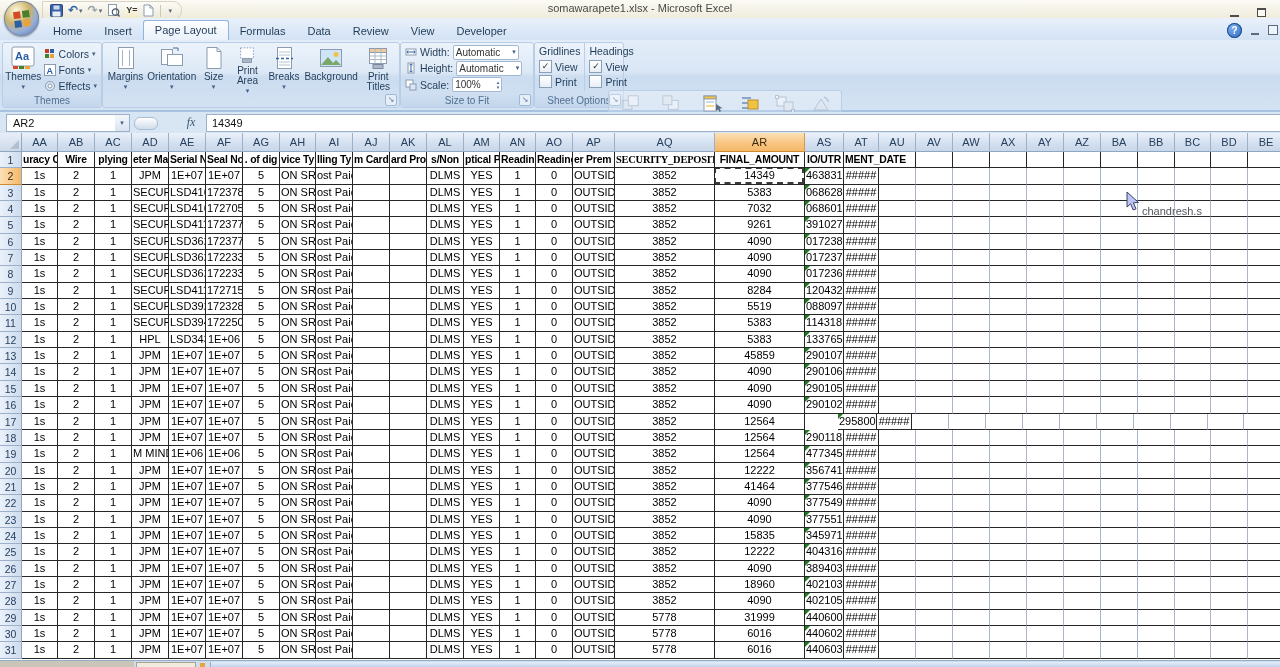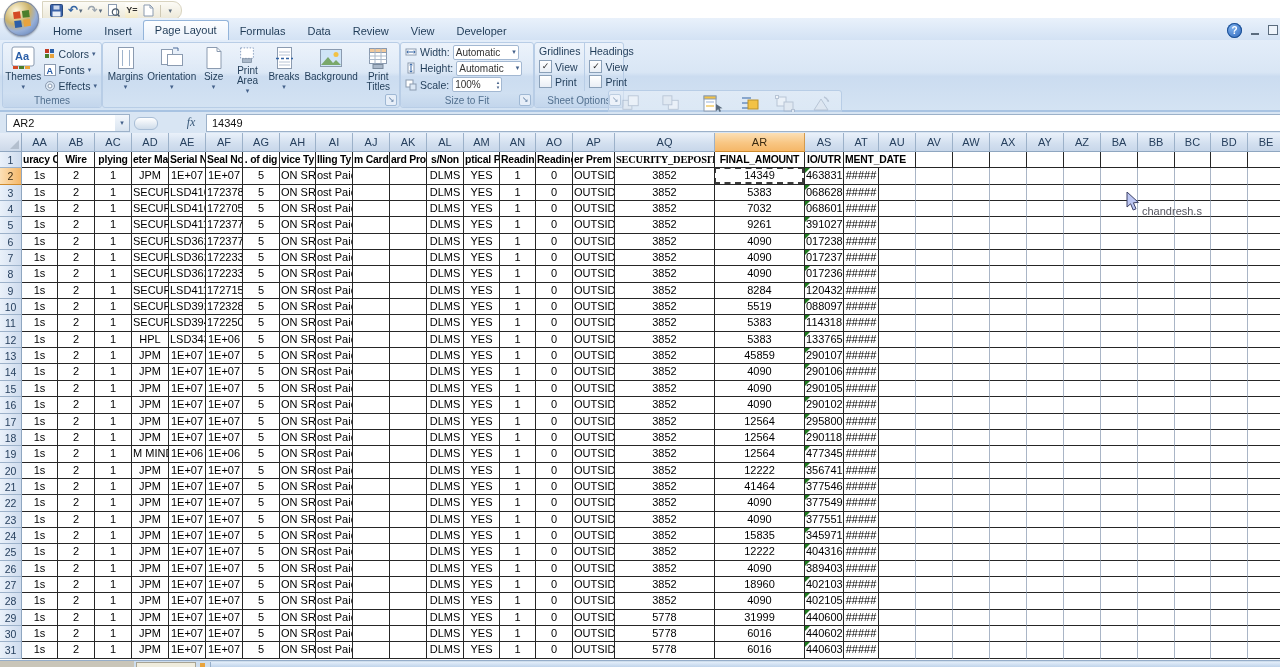--- a/index.html
+++ b/index.html
@@ -130,20 +130,27 @@
   .remote-cursor{position:absolute;left:1126px;top:192px;z-index:20;}
   .rc-label{position:absolute;left:16px;top:13px;font-size:11px;color:#55555f;white-space:nowrap;text-shadow:0 0 2px #fff;}
 
   svg{display:block;}
 </style>
 </head>
 <body>
 
 <div class="screen">
 
+  <div class="titlebar">
+    <div class="title">somawarapete1.xlsx - Microsoft Excel</div>
+    <div class="winbtns">
+      <span><span class="minbar"></span></span>
+      <span><span class="restbox"></span></span>
+    </div>
+  </div>
 
   <div class="orb">
     <svg width="18" height="18" viewBox="0 0 18 18">
       <g transform="rotate(-8 9 9)">
         <rect x="1" y="1" width="7" height="7" fill="#d44a26"></rect>
         <rect x="10" y="1" width="7" height="7" fill="#4a7f2c"></rect>
         <rect x="1" y="10" width="7" height="7" fill="#2b5fa8"></rect>
         <rect x="10" y="10" width="7" height="7" fill="#e8a33d"></rect>
       </g>
     </svg>
@@ -1058,21 +1065,21 @@
         <div class="gc bd al" style="width: 37px;">ost Paid</div>
         <div class="gc bd" style="width: 37px;"></div>
         <div class="gc bd" style="width: 37px;"></div>
         <div class="gc bd" style="width: 37px;">DLMS</div>
         <div class="gc bd" style="width: 36px;">YES</div>
         <div class="gc bd" style="width: 36px;">1</div>
         <div class="gc bd" style="width: 37px;">0</div>
         <div class="gc bd al" style="width: 42px;">OUTSIDI</div>
         <div class="gc bd" style="width: 100px;">3852</div>
         <div class="gc bd" style="width: 90px;">12564</div>
-        <div class="gc bd as" style="width: 39px;">295800</div>
+        <div class="gc bd as" style="width: 39px; margin-left: 33px;">295800</div>
         <div class="gc bd" style="width: 35px;">#####</div>
         <div class="gc bl" style="width: 37px;"></div>
         <div class="gc bl" style="width: 37px;"></div>
         <div class="gc bl" style="width: 37px;"></div>
         <div class="gc bl" style="width: 37px;"></div>
         <div class="gc bl" style="width: 37px;"></div>
         <div class="gc bl" style="width: 37px;"></div>
         <div class="gc bl" style="width: 37px;"></div>
         <div class="gc bl" style="width: 37px;"></div>
         <div class="gc bl" style="width: 36px;"></div>

